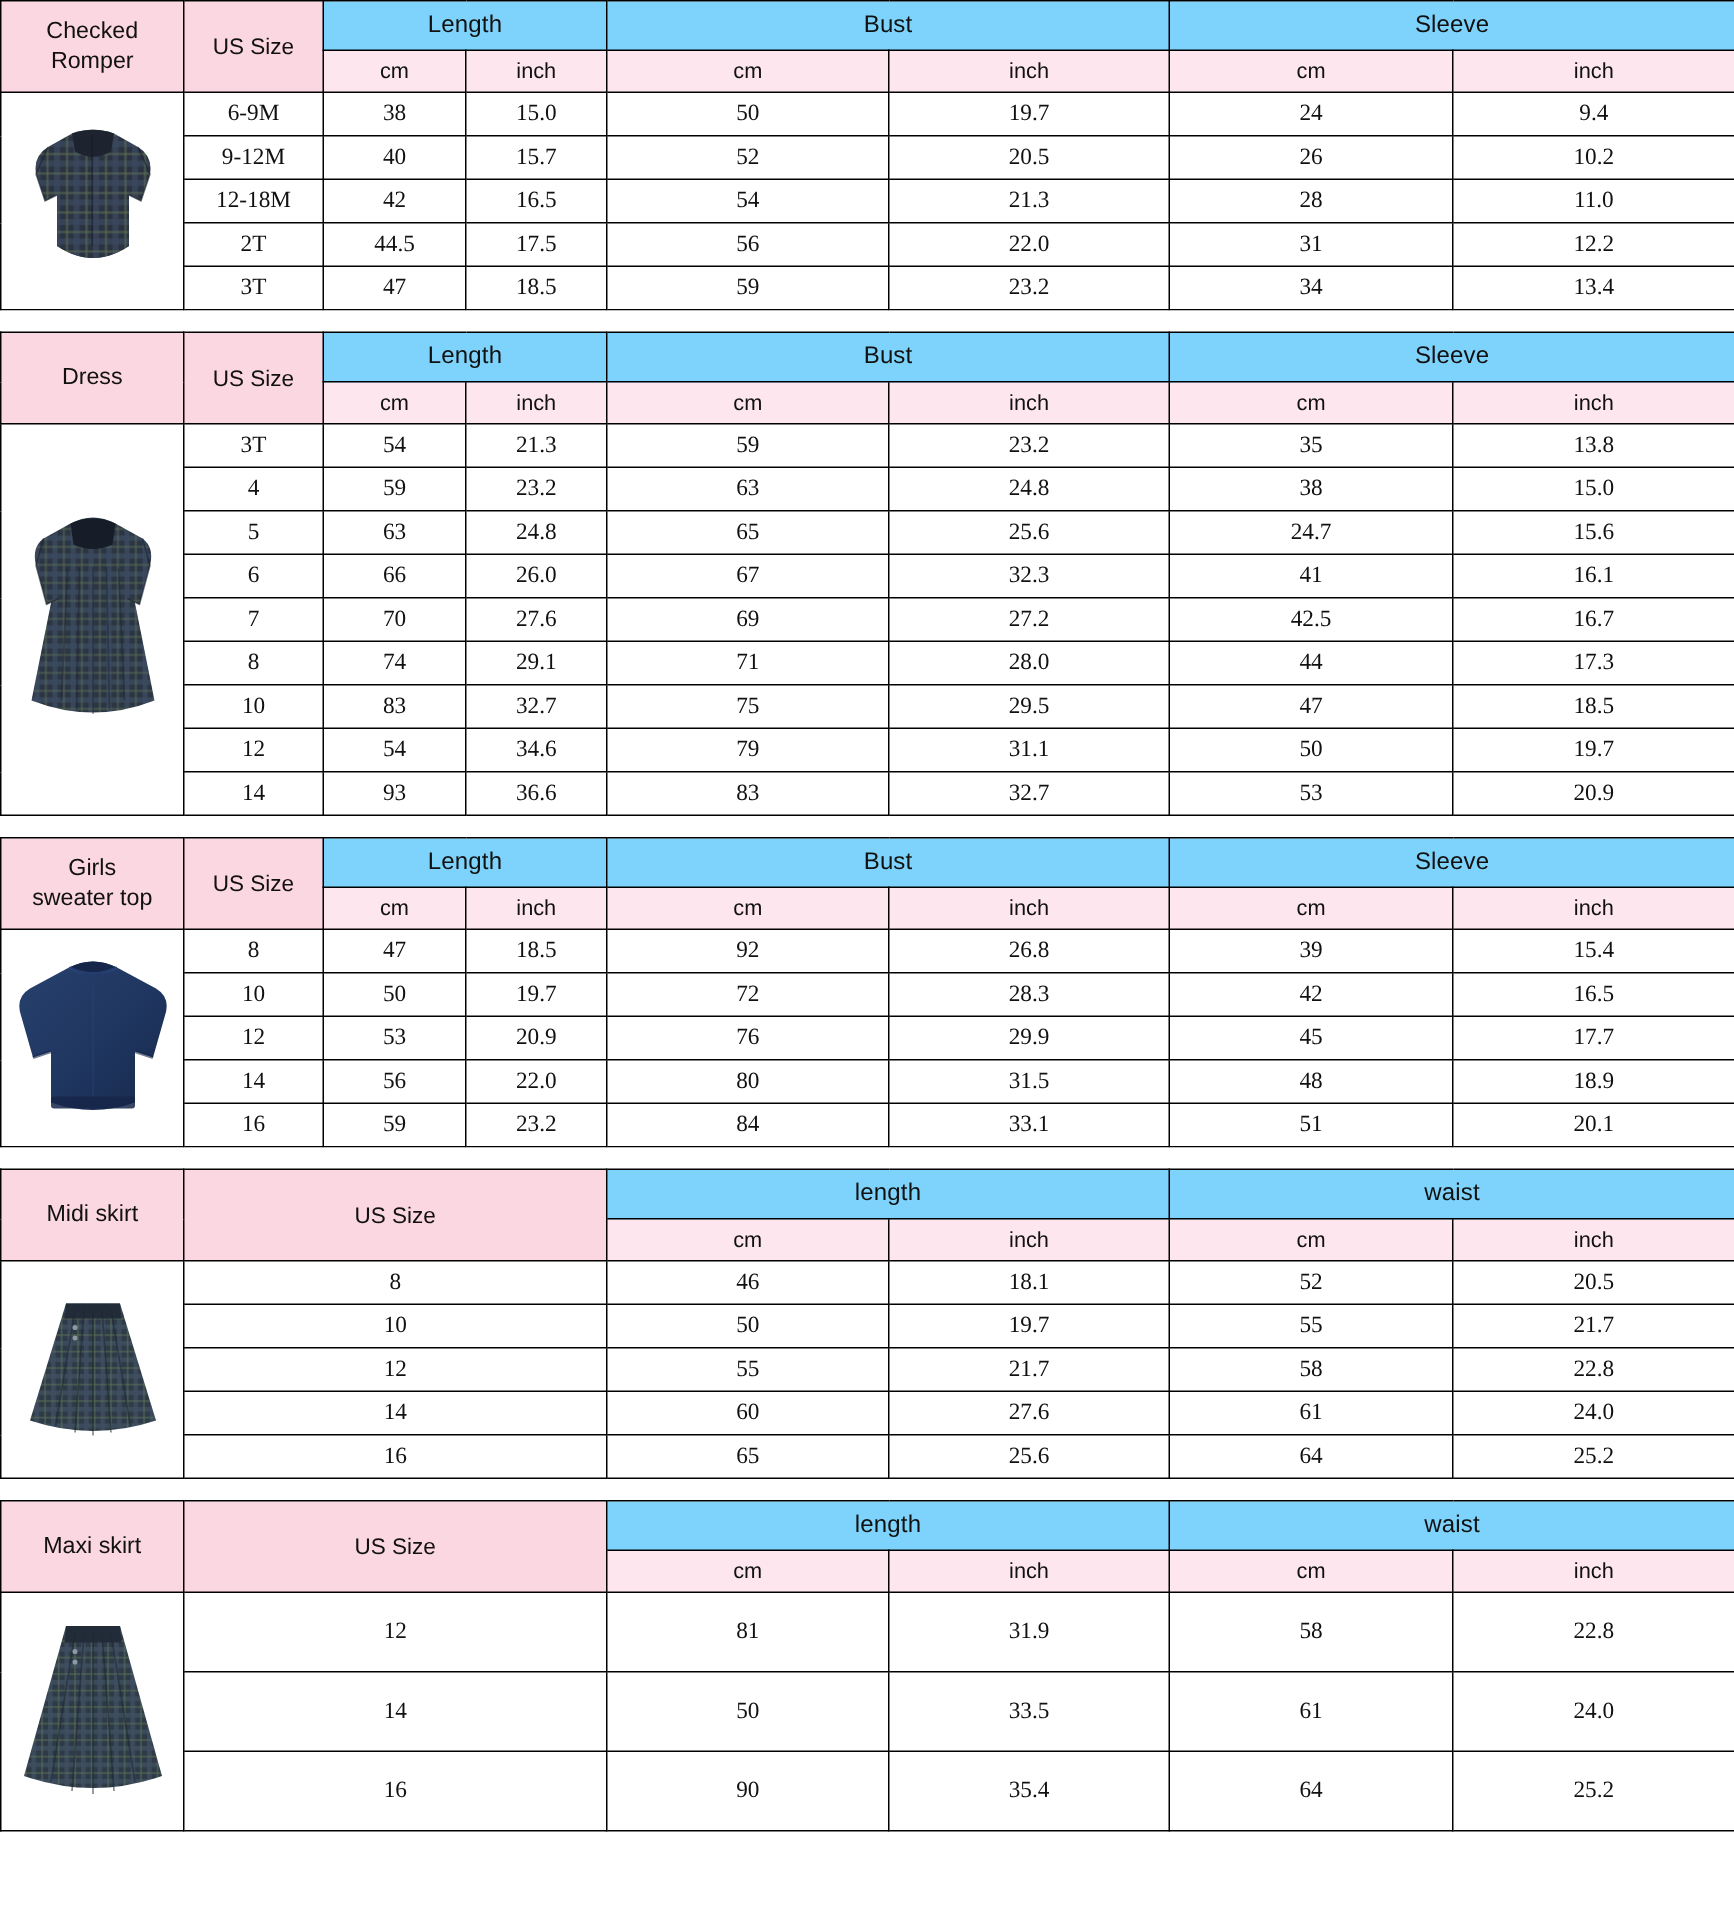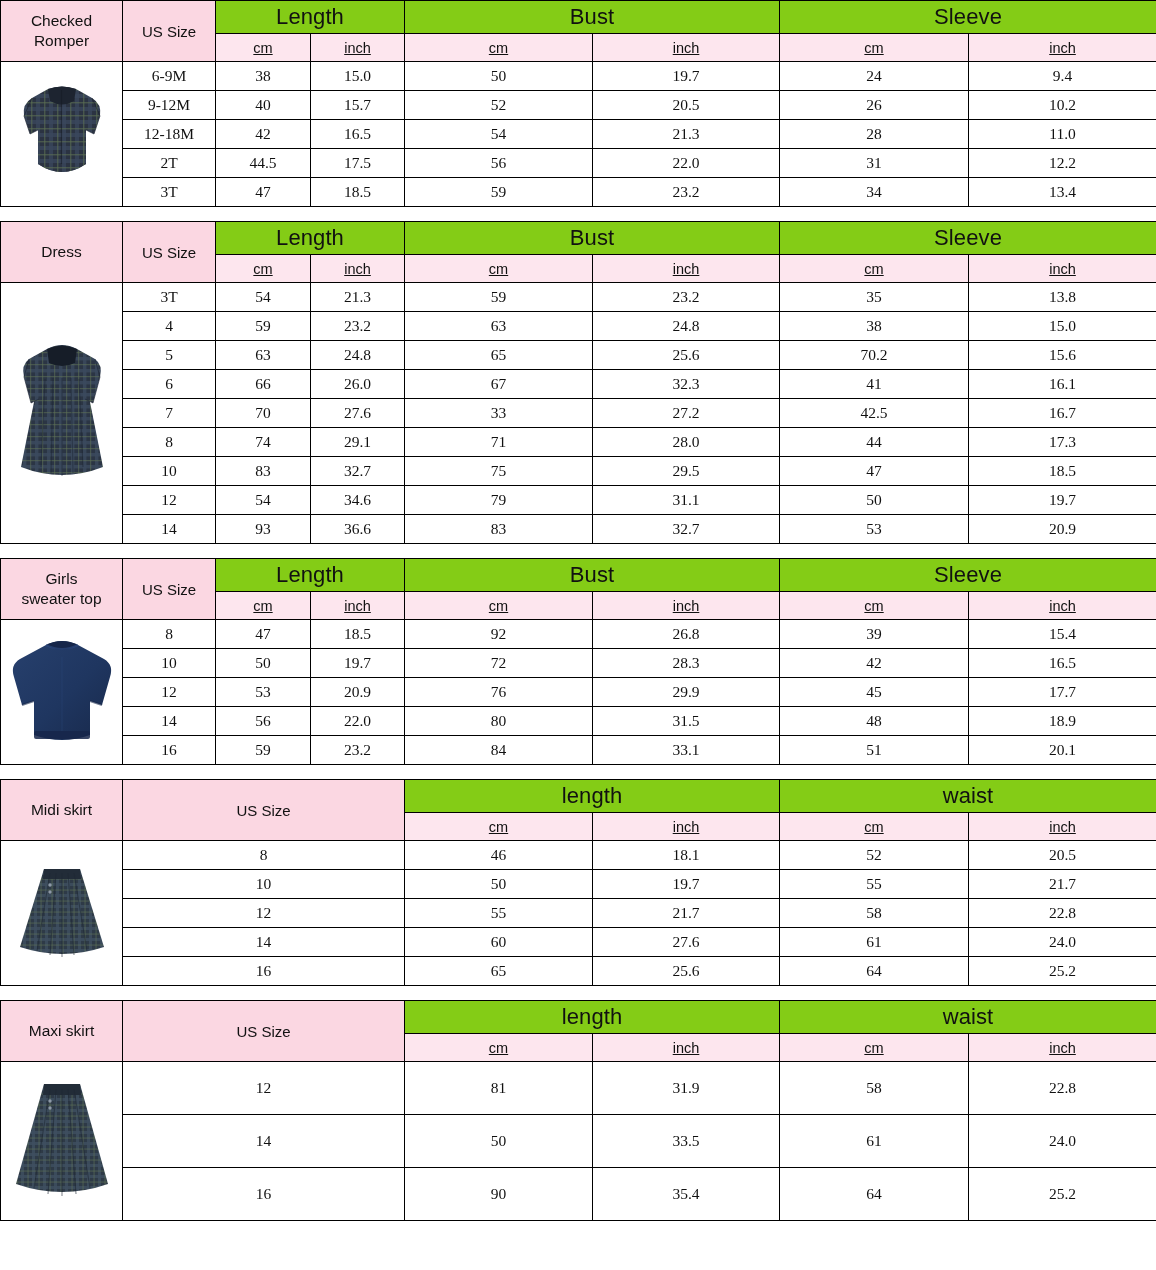--- a/index.html
+++ b/index.html
@@ -27,33 +27,32 @@
     border: 1px solid #000000;
     padding: 0;
     text-align: center;
     vertical-align: middle;
     font-weight: normal;
     color: #111111;
   }
 
   
   .grp {
-    background: #84cc16;
+    background: #7dd3fc;
     font-weight: bold;
-    font-size: 22px;
+    font-size: 16px;
     height: 33px;
     letter-spacing: .1px;
   }
   
   .unit {
     background: #fde6ee;
     font-weight: bold;
     font-size: 14.5px;
     height: 28px;
-    text-decoration: underline;
   }
   
   .prodname {
     background: #fbd7e2;
     font-weight: bold;
     font-size: 15.5px;
     line-height: 1.28;
     padding: 2px 3px;
   }
   
@@ -258,37 +257,37 @@
       <td class="val">24.8</td>
       <td class="val">38</td>
       <td class="val">15.0</td>
     </tr>
     <tr>
       <td class="val">5</td>
       <td class="val">63</td>
       <td class="val">24.8</td>
       <td class="val">65</td>
       <td class="val">25.6</td>
-      <td class="val">70.2</td>
+      <td class="val">24.7</td>
       <td class="val">15.6</td>
     </tr>
     <tr>
       <td class="val">6</td>
       <td class="val">66</td>
       <td class="val">26.0</td>
       <td class="val">67</td>
       <td class="val">32.3</td>
       <td class="val">41</td>
       <td class="val">16.1</td>
     </tr>
     <tr>
       <td class="val">7</td>
       <td class="val">70</td>
       <td class="val">27.6</td>
-      <td class="val">33</td>
+      <td class="val">69</td>
       <td class="val">27.2</td>
       <td class="val">42.5</td>
       <td class="val">16.7</td>
     </tr>
     <tr>
       <td class="val">8</td>
       <td class="val">74</td>
       <td class="val">29.1</td>
       <td class="val">71</td>
       <td class="val">28.0</td>

